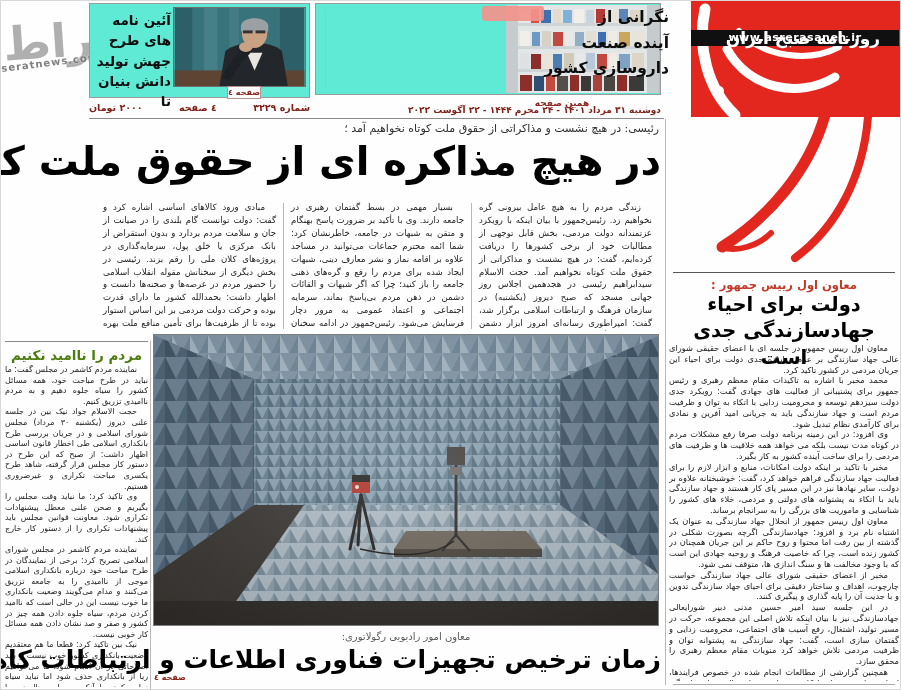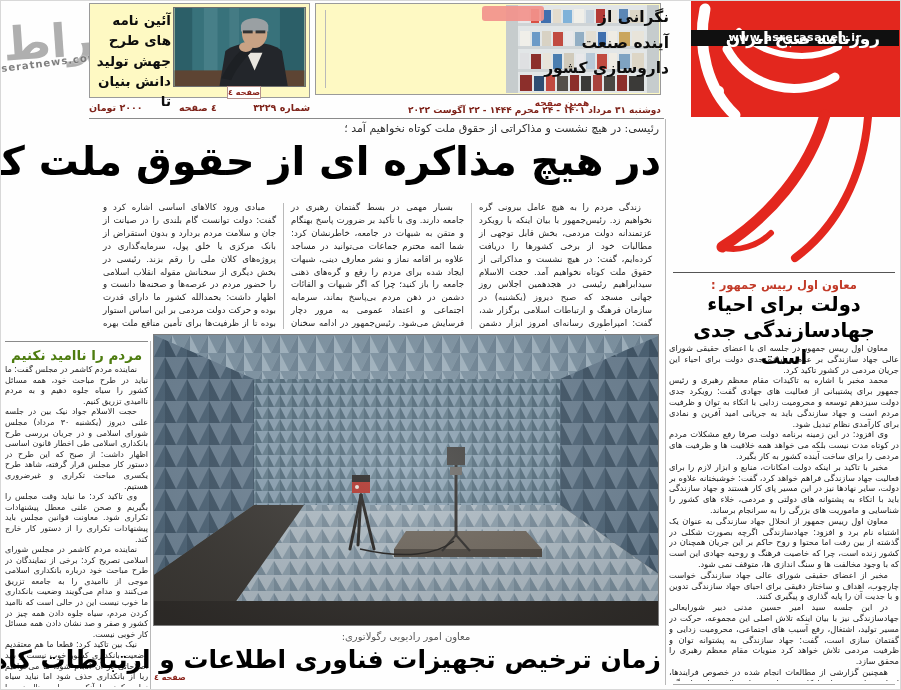--- a/index.html
+++ b/index.html
@@ -15,21 +15,21 @@
   .hrule{border-top:1px solid #8a8a8a;height:0;}
   .vrule{width:1px;background:#b9b9b9;}
   
   .wm-logo{font-size:46px;font-weight:bold;color:rgba(110,110,110,.55);transform:rotate(-4deg);letter-spacing:2px;}
   .wm-site{font-size:10px;font-weight:bold;color:rgba(95,95,95,.8);text-shadow:0 0 2px #fff;transform:rotate(-7deg);letter-spacing:1px;}
   
   .url-bar{background:#101010;color:#fff;font-weight:bold;font-size:11px;
     text-align:center;line-height:16px;letter-spacing:.5px;margin-top:26px;}
   .tagline{color:#fff;font-weight:bold;font-size:17px;text-align:center;}
   
-  .story-box{border:1px solid #9a9a9a;background:#fef9c3;}
+  .story-box{border:1px solid #9a9a9a;background:#5eead4;}
   .tl-headline{font-weight:bold;font-size:13.5px;line-height:1.5;color:#0d0d0d;text-align:right;}
   .badge{border:1px solid #b5928e;color:#8b241c;font-size:8px;font-weight:bold;text-align:center;line-height:12px;background:#fff;}
   .small-red{color:#8b241c;font-size:9px;font-weight:bold;text-align:center;}
   .issue-line{color:#7e2219;font-size:9.5px;font-weight:bold;display:flex;justify-content:space-between;}
   .pharma-headline{font-weight:bold;font-size:15.5px;line-height:1.65;color:#0d0d0d;text-align:right;position:relative;z-index:2;}
   .pink-overlay{background:#f2928c;border-radius:3px;opacity:.92;z-index:1;}
   .date-line{color:#7e2219;font-size:9px;font-weight:bold;text-align:right;}
   
   .kicker{font-size:11px;color:#2e2e2e;text-align:right;}
   .lead-headline{font-weight:bold;font-size:40px;color:#000;letter-spacing:-1px;

